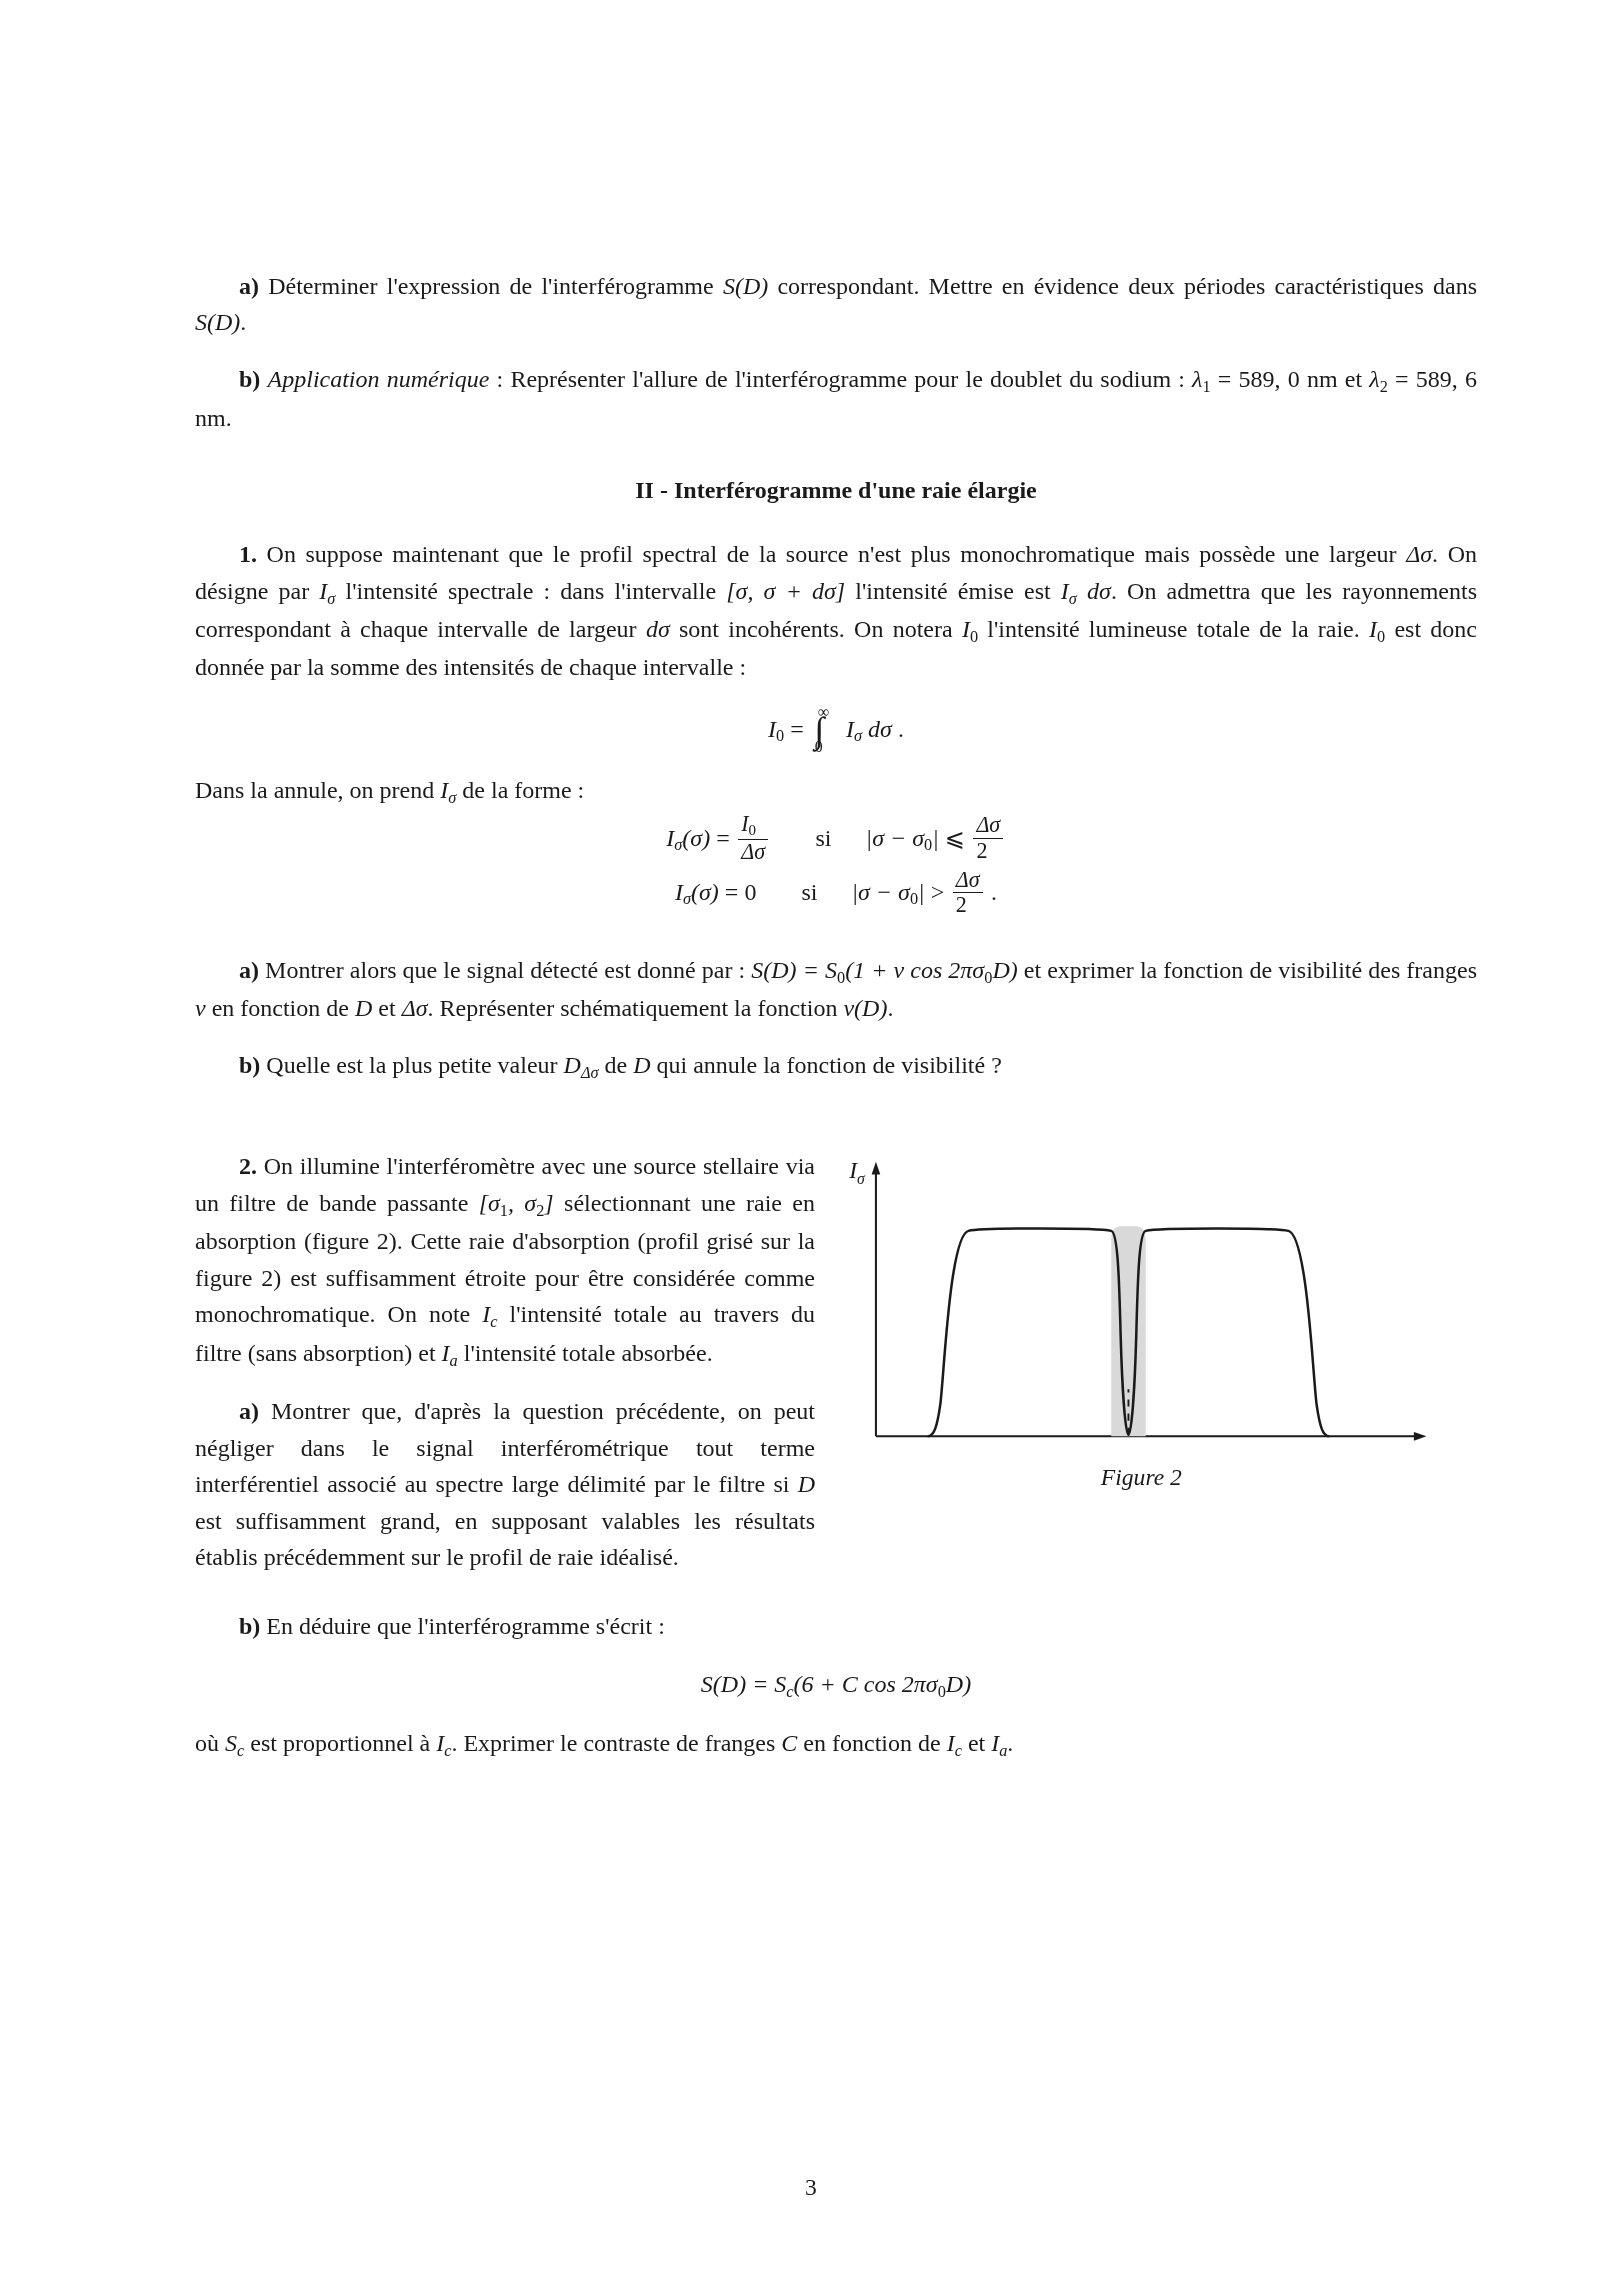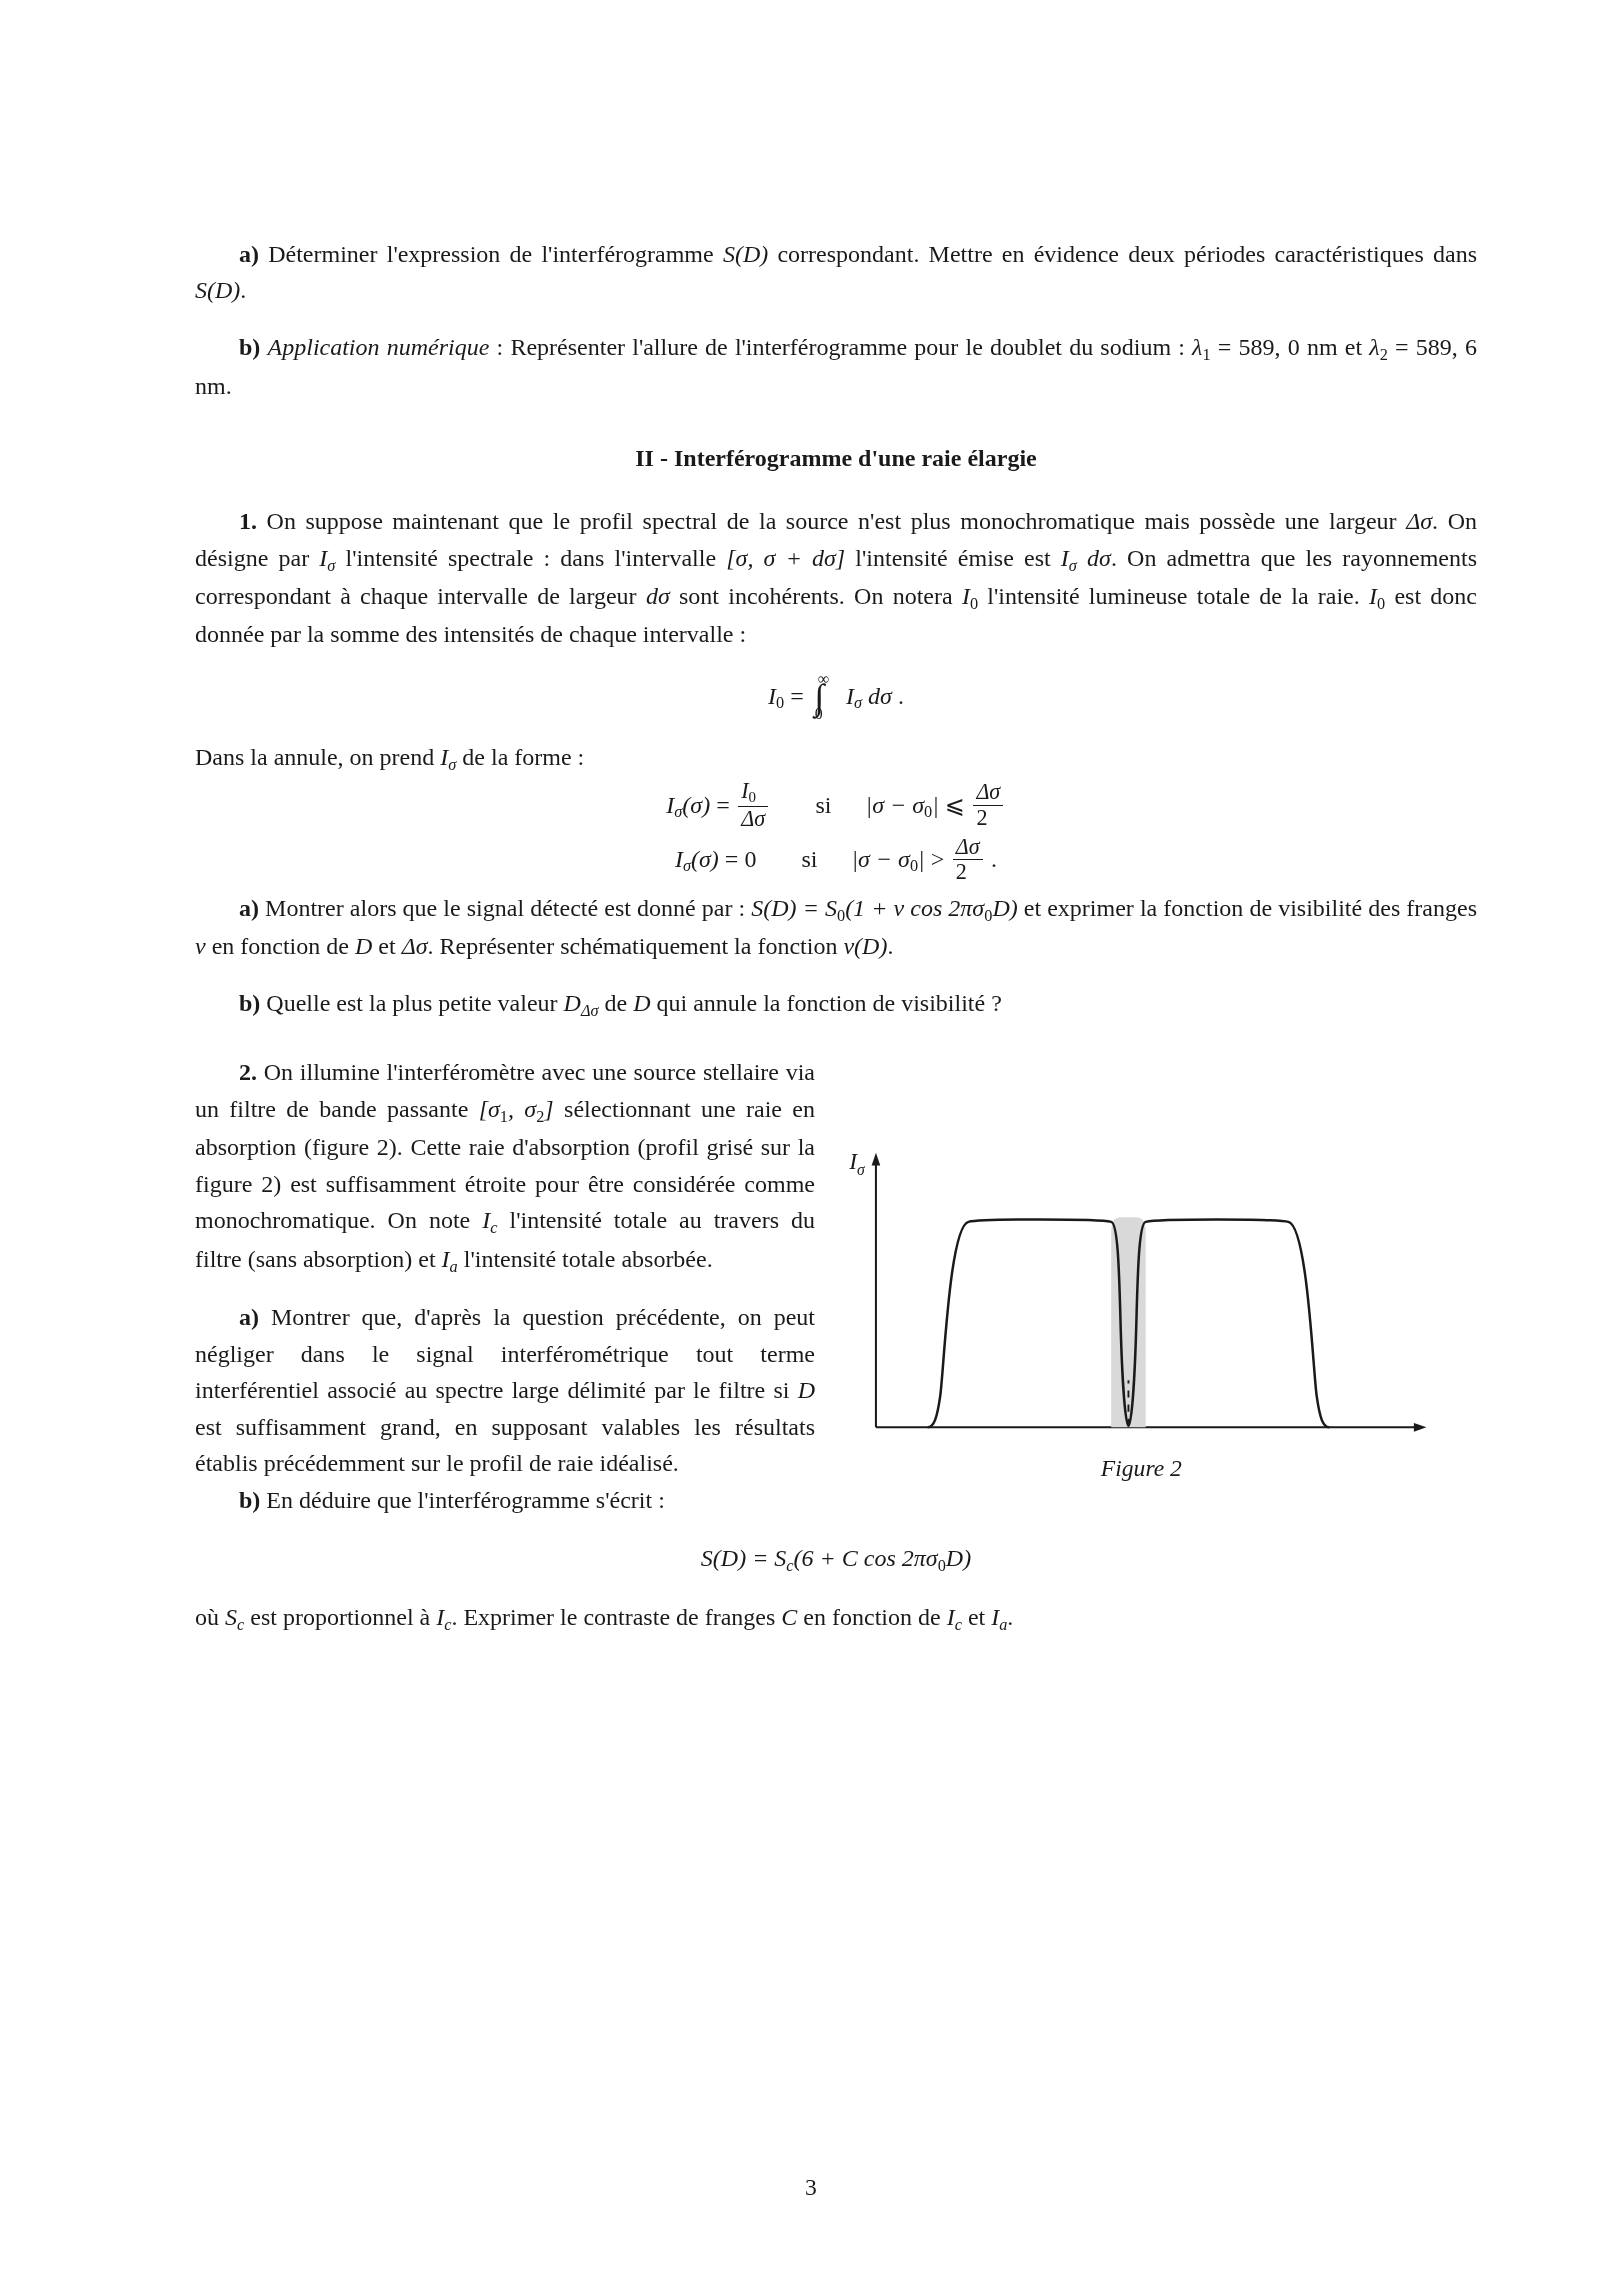--- a/index.html
+++ b/index.html
@@ -21,21 +21,21 @@
     padding: 236px 145px 47px 195px;
   }
   .para {
     font-size: 24px;
     line-height: 1.52;
     text-align: justify;
     margin: 0 0 0 0;
     text-indent: 0;
   }
   .para + .para { margin-top: 20.4px; }
-  .indent { text-indent: 44px; }
+  .indent { text-indent: 44px; margin-top: 32px; }
   .bold { font-weight: bold; }
   .ital { font-style: italic; }
   .mi { font-family: "Liberation Serif", serif; font-style: italic; }
   .sub {
     font-size: 0.68em;
     vertical-align: -0.28em;
     font-style: normal;
   }
   .subi {
     font-size: 0.68em;
@@ -88,21 +88,21 @@
     left: 0.02em;
     font-size: 0.44em;
   }
   .eqrow { margin: 3px 0; }
   .gap-sm { display: inline-block; width: 22px; }
   .gap-md { display: inline-block; width: 33px; }
 
   
   .twocol {
     display: flex;
-    align-items: flex-end;
+    align-items: flex-start;
     margin-top: 31px;
   }
   .colleft {
     width: 620px;
     flex: 0 0 620px;
   }
   .colright {
     flex: 1 1 auto;
     position: relative;
     padding-left: 20.4px;

